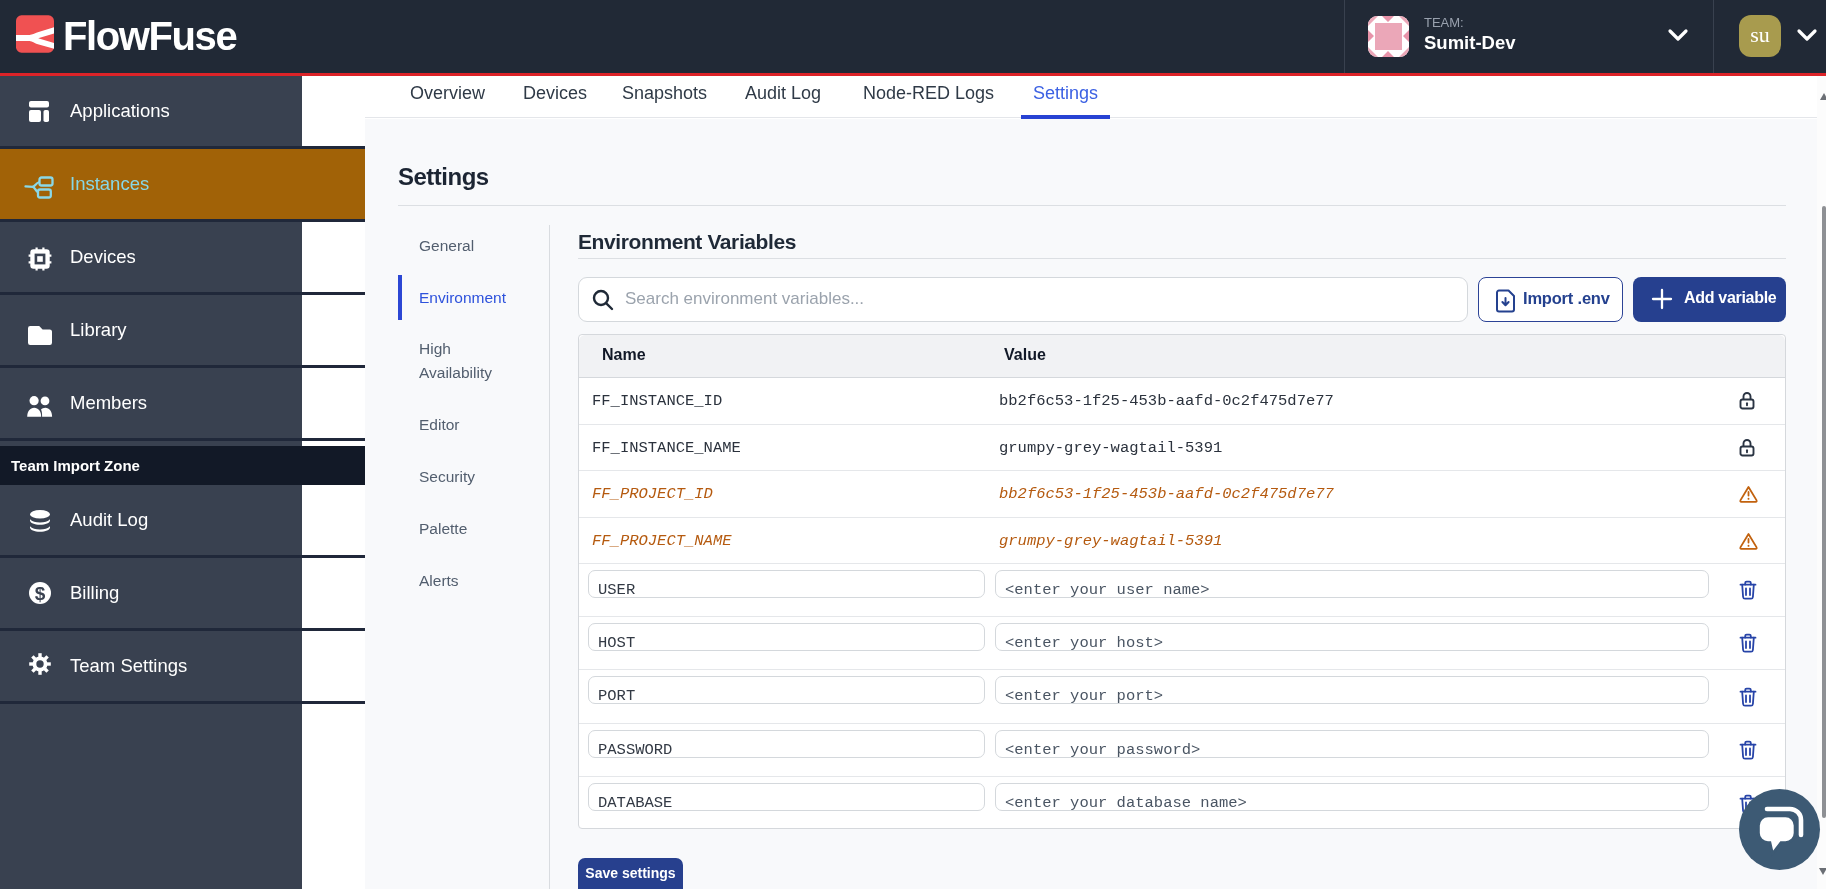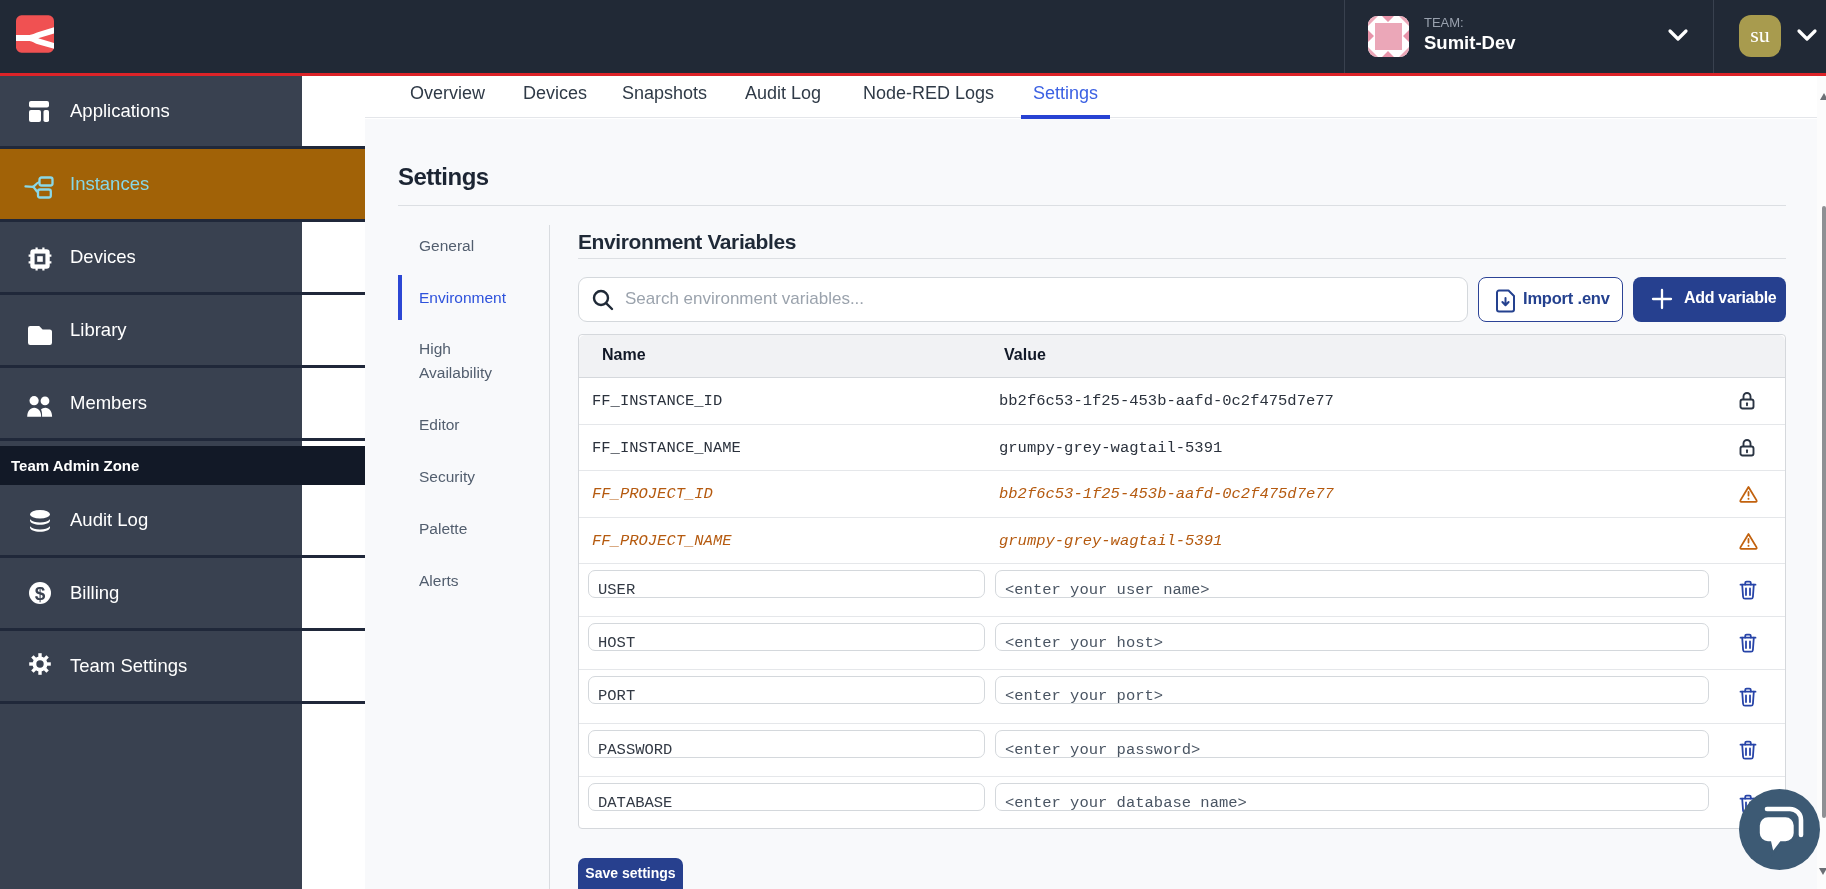--- a/index.html
+++ b/index.html
@@ -62,20 +62,21 @@
 </style>
 </head>
 <body>
 <div id="page">
 
   <div id="header">
     <svg id="logo" width="38" height="38" viewBox="0 0 38 38">
       <rect x="0" y="0.3" width="38" height="37.4" rx="5.5" fill="#f05152"></rect>
       <path fill="#fff" d="M0 19.9 H13.5 C16.5 19.6 18.5 18.7 21 17.6 L38 12.2 L38 18.6 L22.2 23.35 L38 28.1 L38 33.8 L21 29 C18.5 27.9 16.5 26.2 13.5 25.9 H0 Z"></path>
     </svg>
+    <div id="logotext">FlowFuse</div>
     <div class="hdiv" style="left:1344px;"></div>
     <div class="hdiv" style="left:1713px;"></div>
     <svg id="teamav" width="41" height="41" viewBox="0 0 41 41">
       <rect width="41" height="41" fill="#fff"></rect>
       <rect x="7" y="7" width="27" height="27" fill="#eba7b8"></rect>
       <path d="M0 0 L10 0 L0 10 Z M41 0 L41 10 L31 0 Z M0 41 L0 31 L10 41 Z M41 41 L31 41 L41 31 Z" fill="#eba7b8"></path>
       <path d="M14 0 L20 6 L26 0 Z M0 14 L6 20 L0 26 Z M41 14 L35 20 L41 26 Z M14 41 L20 35 L26 41 Z" fill="#e793a9"></path>
     </svg>
     <div id="teamlabel">TEAM:</div>
     <div id="teamname">Sumit-Dev</div>
@@ -98,21 +99,21 @@
       </div>
     <div class="sitem" style="top:146px;">
         <span class="lbl">Devices</span>
       </div>
     <div class="sitem" style="top:219px;">
         <span class="lbl">Library</span>
       </div>
     <div class="sitem" style="top:292px;">
         <span class="lbl">Members</span>
       </div>
-    <div id="adminzone">Team Admin Zone</div>
+    <div id="adminzone">Team Import Zone</div>
     <div class="sitem" style="top:409px;">
         <span class="lbl">Audit Log</span>
       </div>
     <div class="sitem" style="top:482px;">
         <span class="lbl">Billing</span>
       </div>
     <div class="sitem" style="top:555px;">
         <span class="lbl">Team Settings</span>
       </div>
 

